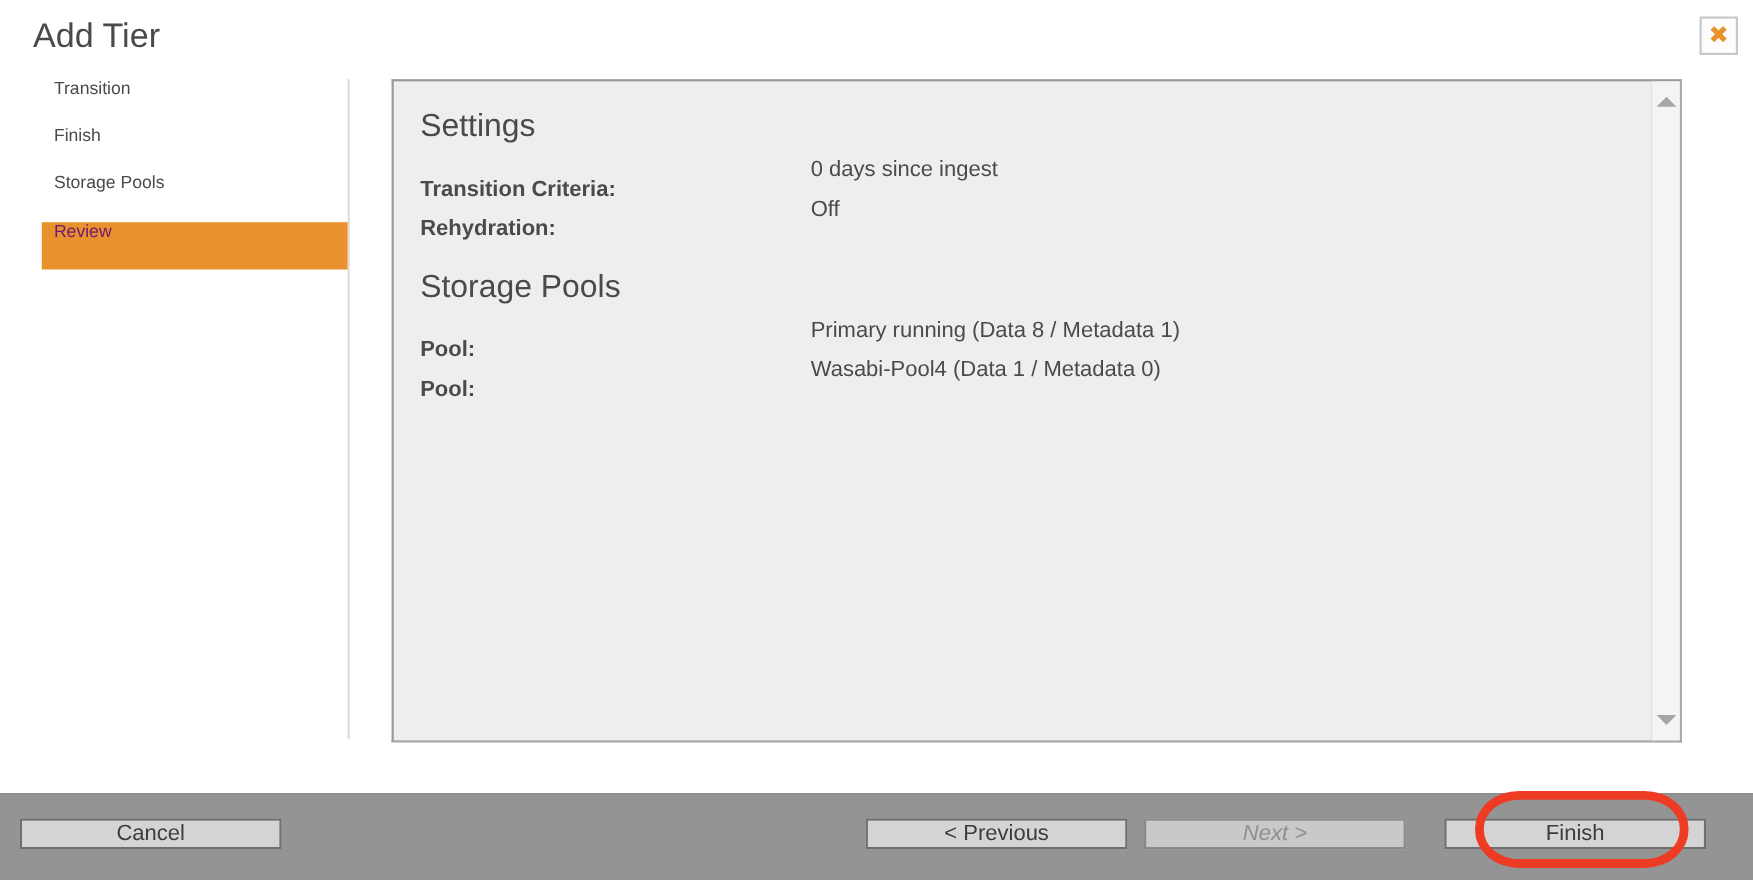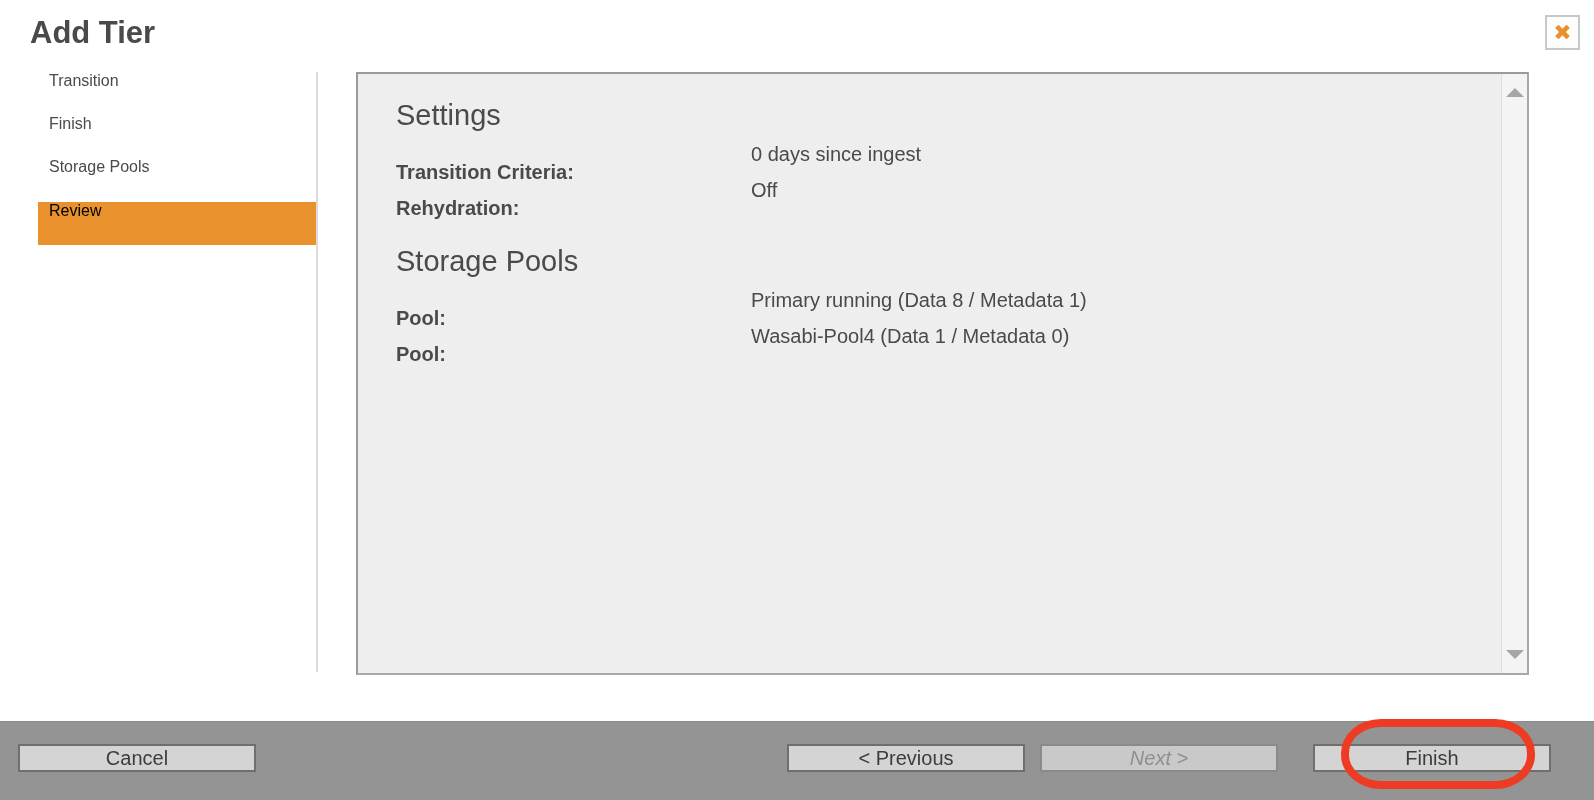--- a/index.html
+++ b/index.html
@@ -16,21 +16,21 @@
     color: #404040;
     position: relative;
   }
 
   
   .dialog-title {
     position: absolute;
     left: 30px;
     top: 14px;
     font-size: 31px;
-    font-weight: bold;
+    font-weight: normal;
     color: #4a4a4a;
     letter-spacing: 0px;
     line-height: 38px;
   }
 
   
   .close-btn {
     position: absolute;
     right: 14px;
     top: 15px;
@@ -77,42 +77,42 @@
     display: flex;
     align-items: flex-start;
     font-size: 16px;
     color: #4a4a4a;
     padding-left: 11px;
     cursor: pointer;
     white-space: nowrap;
   }
   .nav-item.active {
     background: #e8912d;
-    color: #000000;
+    color: #701a75;
   }
 
   
   .content-panel {
     position: absolute;
     left: 356px;
     top: 0;
     width: 1173px;
     height: 603px;
     background: #eeeeee;
     border: 2px solid #a8a8a8;
     border-top-color: #9a9a9a;
     border-left-color: #9a9a9a;
   }
 
   .content-inner {
     position: absolute;
     left: 0; top: 0;
     width: 1143px;
     height: 508px;
-    padding: 22px 0 0 38px;
+    padding: 22px 0 0 24px;
   }
 
   .section-heading {
     font-size: 29px;
     font-weight: normal;
     color: #4a4a4a;
     line-height: 38px;
     margin-bottom: 2px;
   }
   .section-heading.spaced { margin-top: 34px; }

